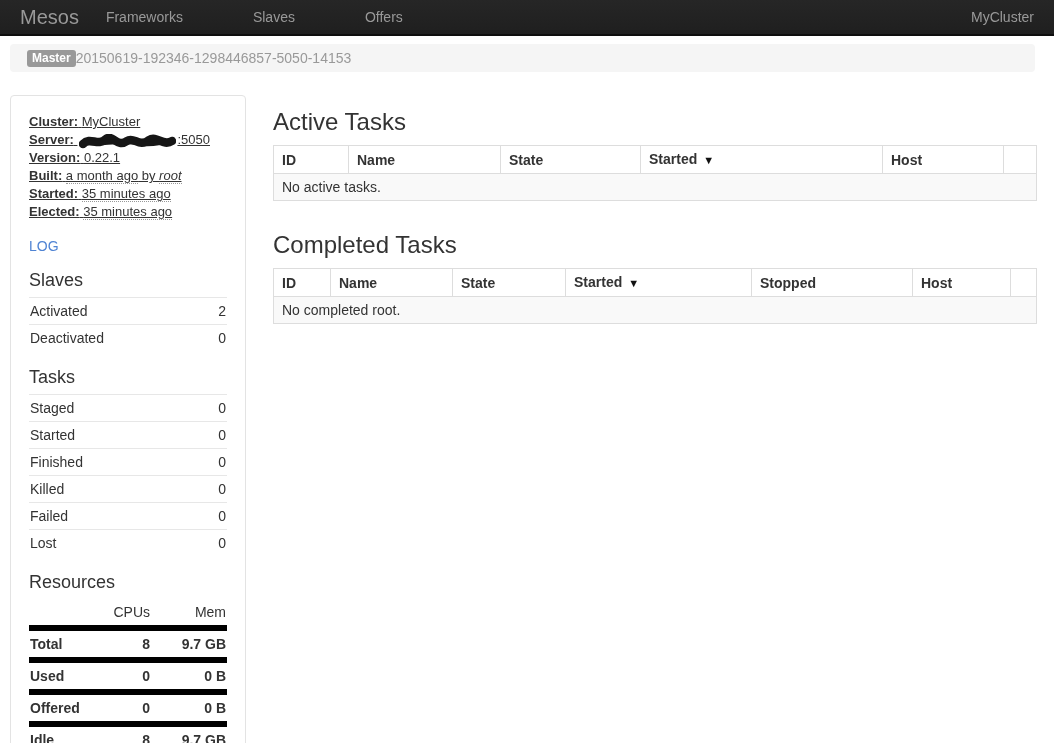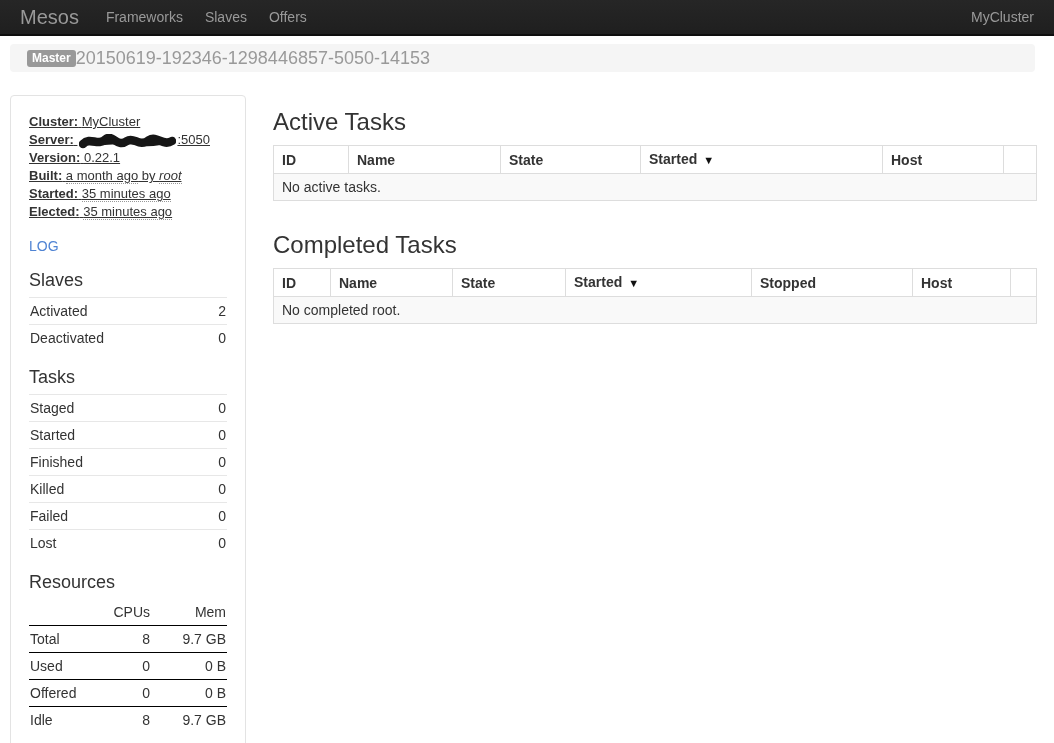--- a/index.html
+++ b/index.html
@@ -11,45 +11,45 @@
   *{box-sizing:border-box; margin:0; padding:0;}
   html,body{background:#fff;}
   body{font-family:"Liberation Sans","DejaVu Sans",sans-serif; font-size:14px; color:var(--text);}
   .viewport{position:relative; width:1054px; height:743px; overflow:hidden; background:#fff;}
 
   
   .navbar{position:absolute; left:0; top:0; width:1054px; height:36px;
     background:linear-gradient(#262626,#1f1f1f); border-bottom:2px solid #0e0e0e;
     display:flex; align-items:center; padding:4px 20px;}
   .brand{color:var(--navbar-text); font-size:20px; text-decoration:none; margin-right:16px;}
-  .nav-items{list-style:none; display:flex; height:100%; align-items:center;}
+  .nav-items{list-style:none; display:flex; height:100%; align-items:center;gap:48px;}
   .nav-items a{color:var(--navbar-text); text-decoration:none; font-size:14px; padding:9px 11px; display:block;}
   .nav-spacer{flex:1;}
   .cluster-name{color:var(--navbar-text); font-size:14px;}
 
   
   .breadcrumb{position:absolute; left:10px; top:44px; width:1025px; height:28px;
     background:var(--breadcrumb-bg); border-radius:4px; display:flex; align-items:center; padding:0 17px;}
   .badge{background:var(--badge-bg); color:#fff; font-weight:bold; font-size:12px;
     padding:2px 5px; border-radius:3px; margin-right:0; line-height:13px;}
-  .master-id{color:#999; font-size:18px;}
+  .master-id{color:#999; font-size:14px;}
 
   
   .sidebar{position:absolute; left:10px; top:95px; width:236px; height:680px;
     background:#fff; border:1px solid #e3e3e3; border-radius:4px; padding:17px 18px; overflow:hidden;}
   .info-line{font-size:13px; line-height:18px; color:var(--text);text-decoration:underline;}
   .info-line strong{font-weight:bold;}
   .tip{border-bottom:1px dotted #999;}
   .it{font-style:italic;}
   .scribble svg{vertical-align:middle; margin:0 1px -2px 2px;}
   .log-link{display:inline-block; margin-top:17px; color:var(--link); text-decoration:none; font-size:14px;}
   .side-title{font-size:18px; font-weight:400; color:var(--text); margin:16px 0 6px; line-height:21px;}
   .srow{display:flex; justify-content:space-between; padding:5px 1px; border-top:1px solid #e7e7e7; font-size:14px; line-height:16px;gap:48px;}
   .res-row{display:flex; padding:5px 1px; font-size:14px; line-height:16px;}
-  .res-row.bordered{border-top:1px solid #000000;}
+  .res-row.bordered{border-top:6px solid #000000;font-weight:bold;}
   .res-label{flex:1;}
   .res-cpu{width:58px; text-align:right;}
   .res-mem{width:76px; text-align:right;}
 
   
   .main{position:absolute; left:273px; top:95px; width:761px;}
   .task-section h3{font-size:24px; font-weight:400; color:var(--text); margin:14px 0 10px; line-height:26px;}
   .task-section + .task-section h3{margin-top:31px;}
   table.tasks{width:100%; border-collapse:collapse; table-layout:fixed;}
   table.tasks th, table.tasks td{border:1px solid var(--table-border); padding:4px 8px;

